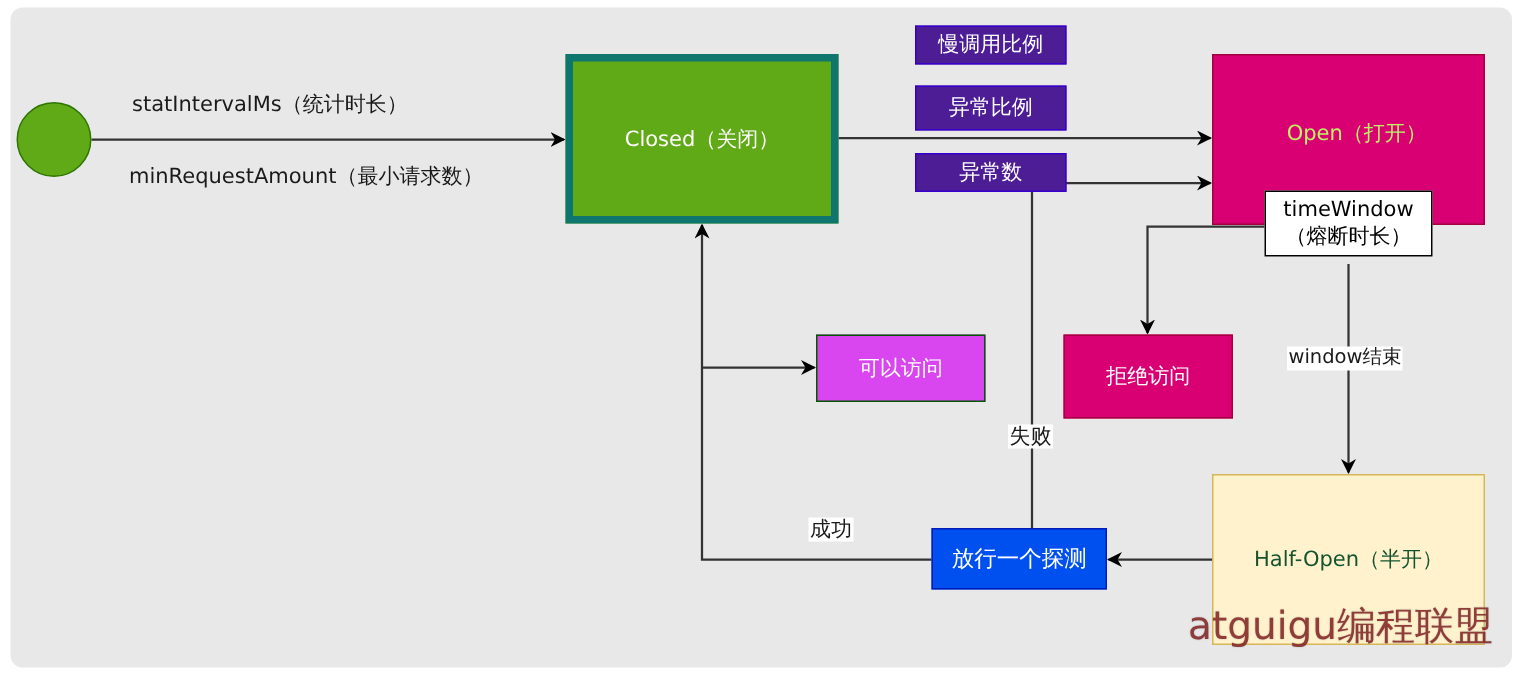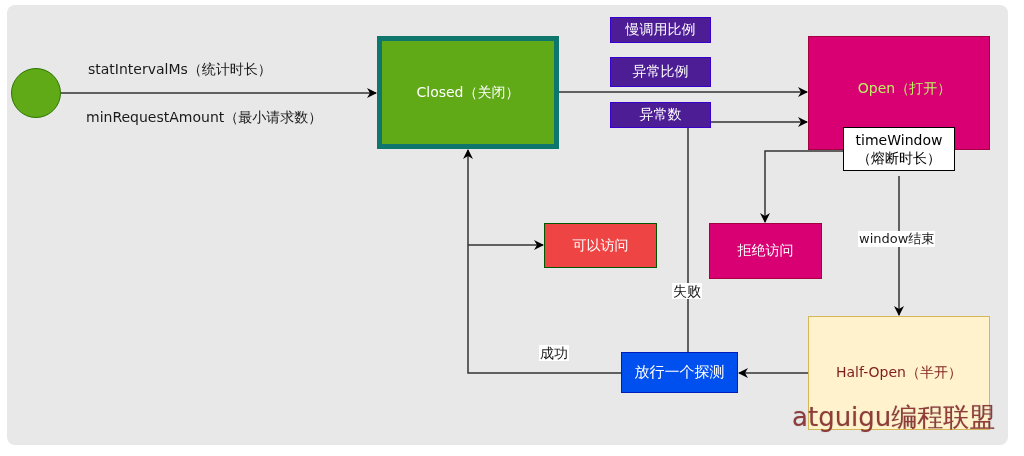--- a/index.html
+++ b/index.html
@@ -8,26 +8,26 @@
   .panel { position:absolute; left:7px; top:5px; width:1001px; height:440px;
            background:#e8e8e8; border-radius:8px; }
   svg.edges { position:absolute; left:0; top:0; width:1024px; height:456px; }
   .node { position:absolute; box-sizing:border-box; display:flex; align-items:center;
           justify-content:center; text-align:center; font-size:14px; }
   .closed { left:377px; top:36px; width:182px; height:113px; background:#60a917;
             border:5px solid #0f766e; color:#ffffff; }
   .open { left:808px; top:36px; width:182px; height:114px; background:#d80073;
           border:1px solid #a50040; color:#bef264;padding-left:11px; }
   .halfopen { left:808px; top:316px; width:182px; height:114px; background:#fff2cc;
-              border:1px solid #d6b656; color:#7f1d1d; }
+              border:1px solid #d6b656; color:#14532d; }
   .tag { background:#4c1d95; border:1px solid #3700cc; color:#ffffff; font-size:14px;margin-left:41px; }
   .tag1 { left:569px; top:17px; width:101px; height:26px; }
   .tag2 { left:569px; top:57px; width:101px; height:30px; }
   .tag3 { left:569px; top:102px; width:101px; height:26px; }
-  .allow { left:544px; top:223px; width:113px; height:45px; background:#ef4444;
+  .allow { left:544px; top:223px; width:113px; height:45px; background:#d946ef;
            border:1px solid #005700; color:#ffffff; }
   .reject { left:709px; top:223px; width:113px; height:56px; background:#d80073;
             border:1px solid #a50040; color:#ffffff; }
   .probe { left:621px; top:352px; width:117px; height:41px; background:#0050ef;
            border:1px solid #001dbc; color:#ffffff; font-size:15px; }
   .tw { left:843px; top:127px; width:112px; height:44px; background:#ffffff;
         border:1px solid #000000; color:#000000; font-size:14px; line-height:18px;
         flex-direction:column; }
   .start { position:absolute; left:11px; top:68px; width:50px; height:50px;
            border-radius:50%; background:#60a917; border:1px solid #2d7600; box-sizing:border-box; }

